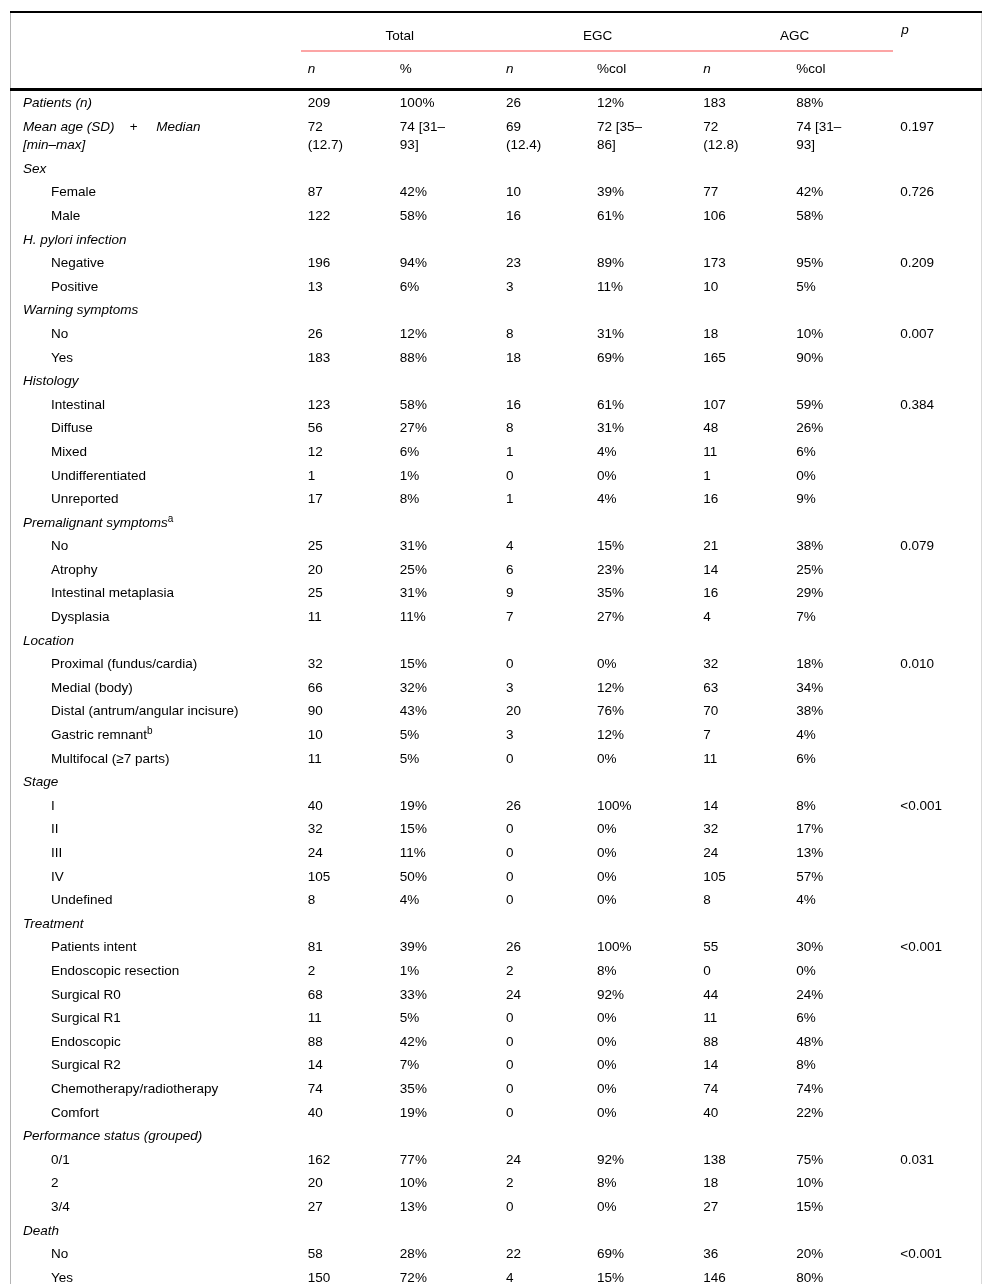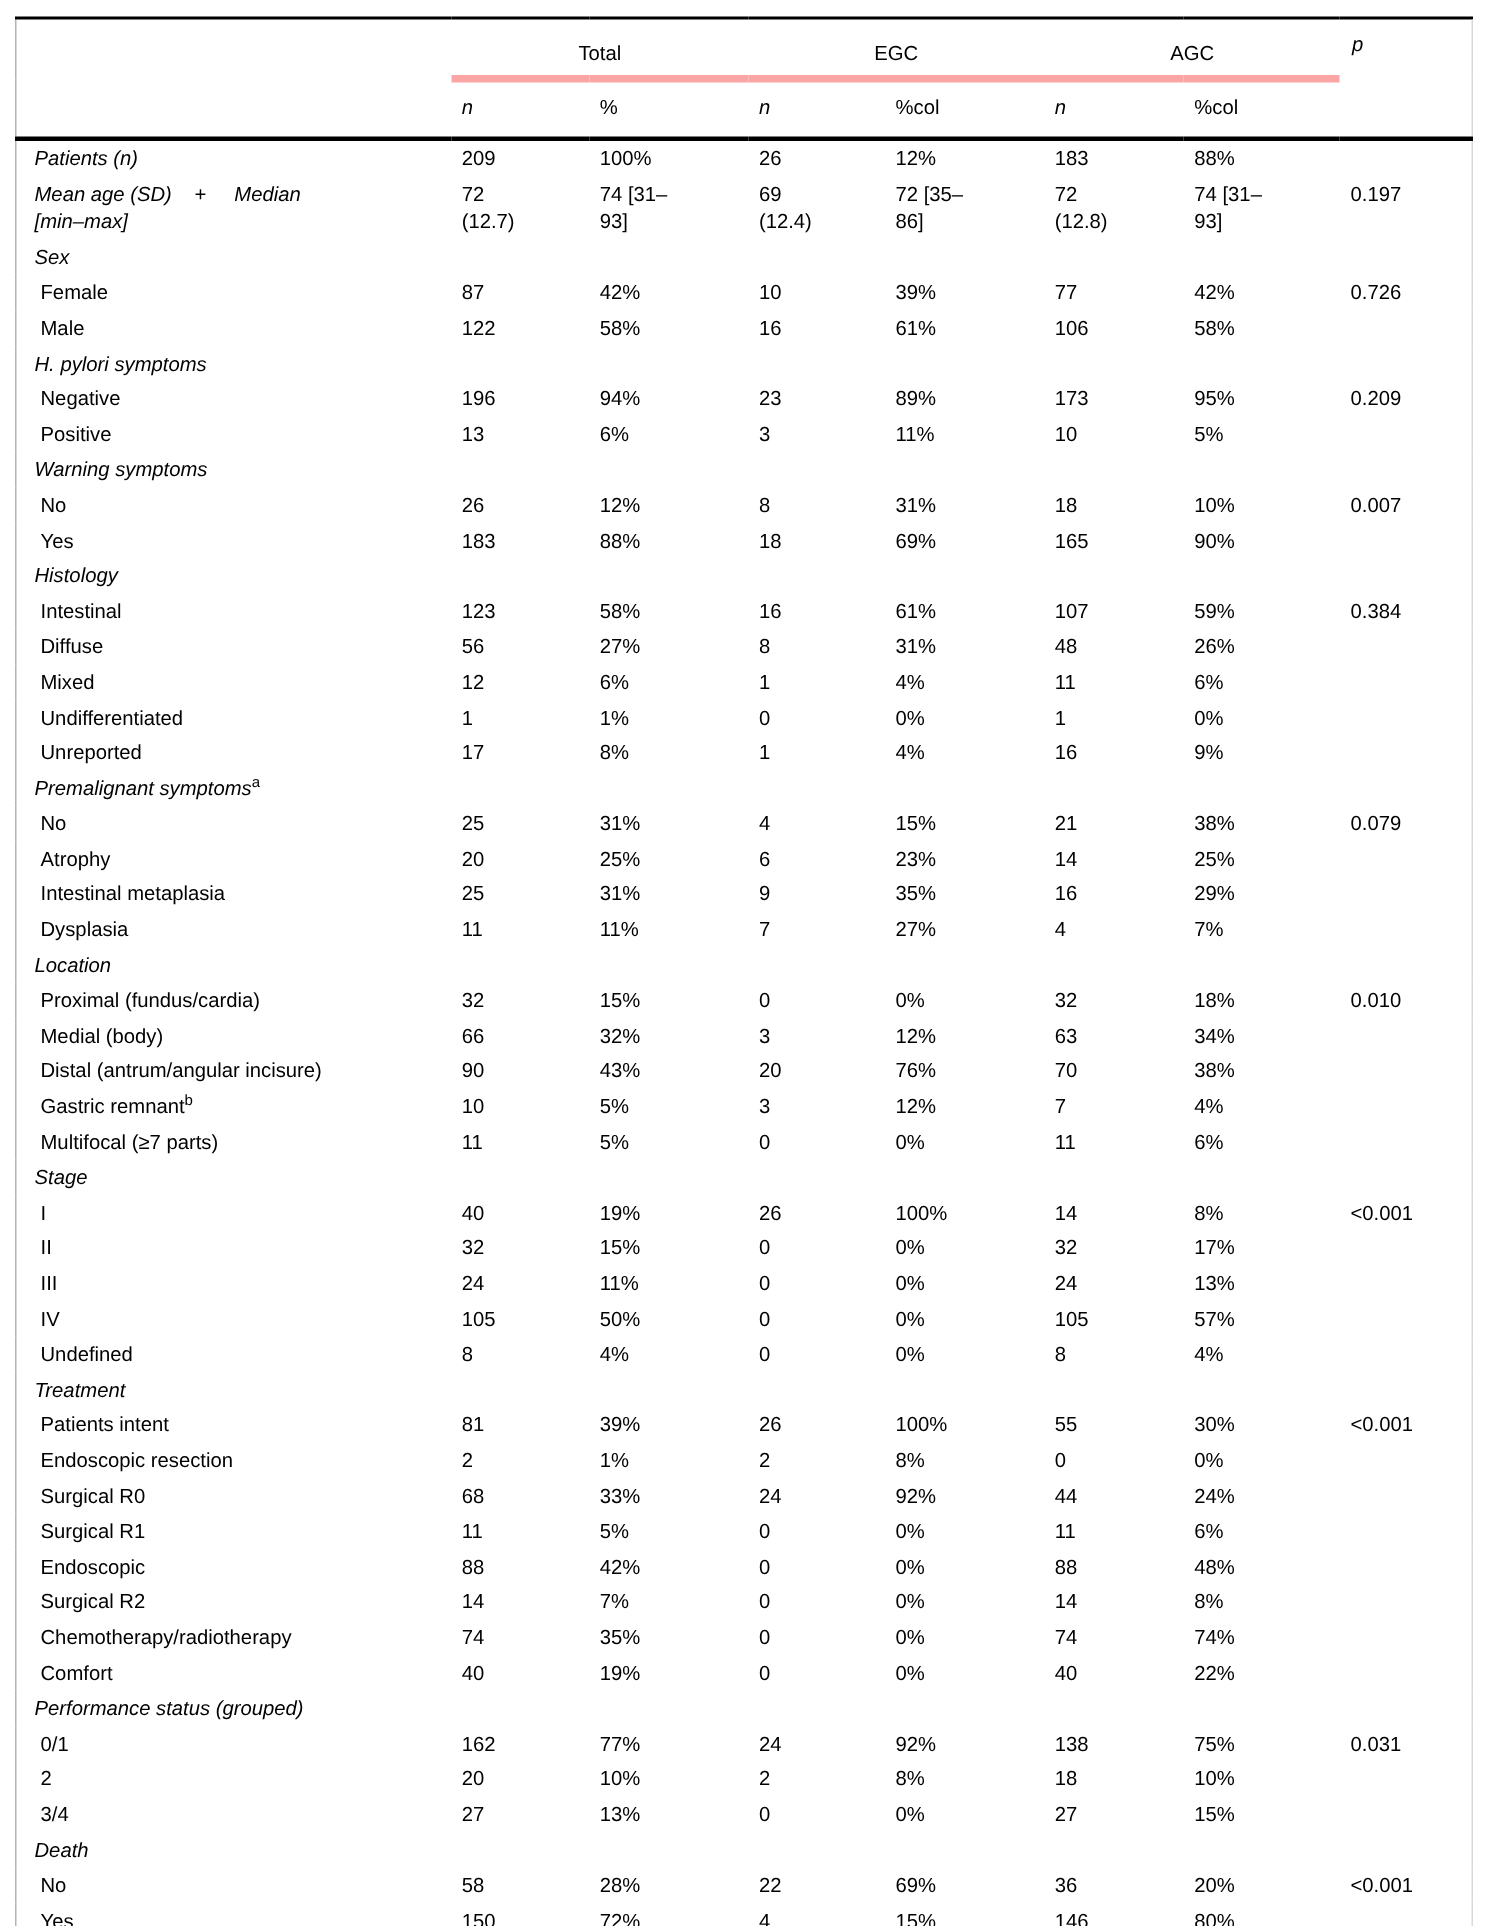--- a/index.html
+++ b/index.html
@@ -26,21 +26,21 @@
     border-right: 1px solid #d9d9d9;
   }
   
   thead th { font-weight: normal; text-align: left; padding: 0; }
   thead th.corner { border-bottom: 3px solid #000; }
   thead th.group {
     text-align: center;
     vertical-align: bottom;
     height: 30px;
     padding-bottom: 7px;
-    border-bottom: 5px solid #fca5a5;
+    border-bottom: 2px solid #fca5a5;
   }
   thead th.phead {
     vertical-align: top;
     padding: 9px 0 0 8px;
     font-style: italic;
     border-bottom: 3px solid #000;
   }
   thead tr.subrow th {
     height: 28px;
     vertical-align: middle;
@@ -51,21 +51,21 @@
   
   tbody td {
     padding: 3px 0 2px 7px;
     line-height: 18.6px;
     vertical-align: top;
     white-space: pre-line;
     overflow: hidden;
   }
   tbody td.lbl { padding-left: 12px; white-space: pre-line; }
   tbody tr.section td.lbl, tbody tr.toprow td.lbl { font-style: italic; }
-  tbody tr.item td.lbl { padding-left: 16px; font-style: normal; }
+  tbody tr.item td.lbl { padding-left: 40px; font-style: normal; }
   tbody td.lbl sup {
     font-style: normal;
     font-size: 10px;
     line-height: 0;
     vertical-align: super;
   }
 </style>
 </head>
 <body>
 
@@ -150,21 +150,21 @@
           <td class="lbl"><span>Male</span></td>
           <td class="num">122</td>
           <td class="num">58%</td>
           <td class="num">16</td>
           <td class="num">61%</td>
           <td class="num">106</td>
           <td class="num">58%</td>
           <td class="num pval"></td>
         </tr>
         <tr class="section">
-          <td class="lbl"><span>H. pylori symptoms</span></td>
+          <td class="lbl"><span>H. pylori infection</span></td>
           <td class="num"></td>
           <td class="num"></td>
           <td class="num"></td>
           <td class="num"></td>
           <td class="num"></td>
           <td class="num"></td>
           <td class="num pval"></td>
         </tr>
         <tr class="item">
           <td class="lbl"><span>Negative</span></td>

